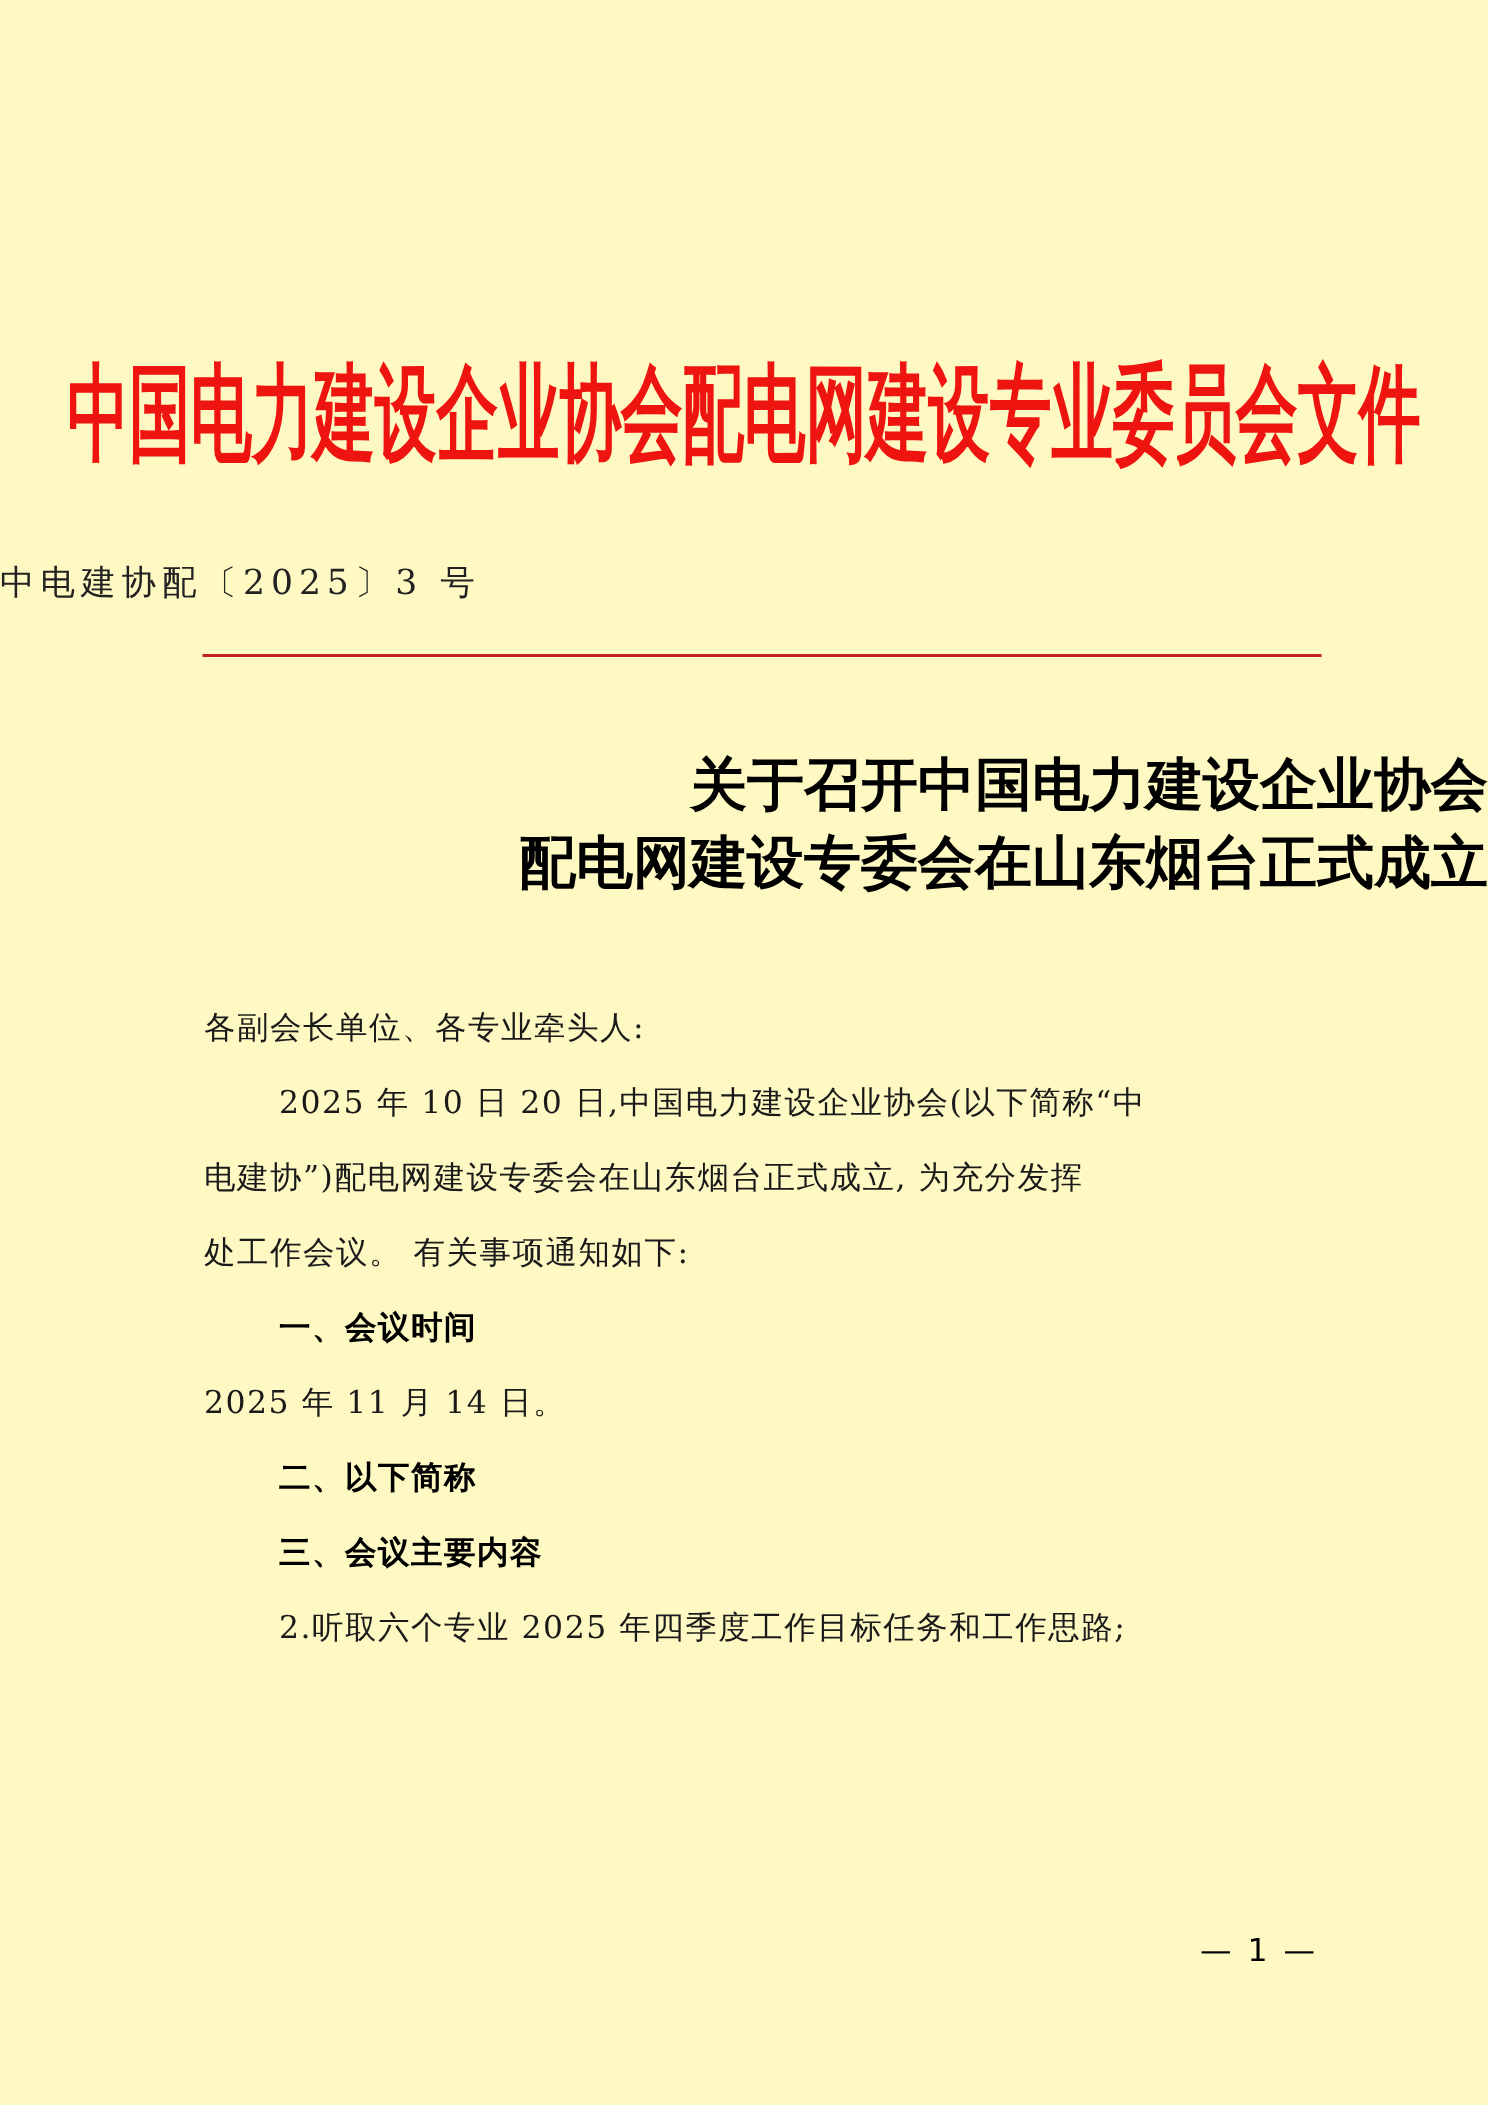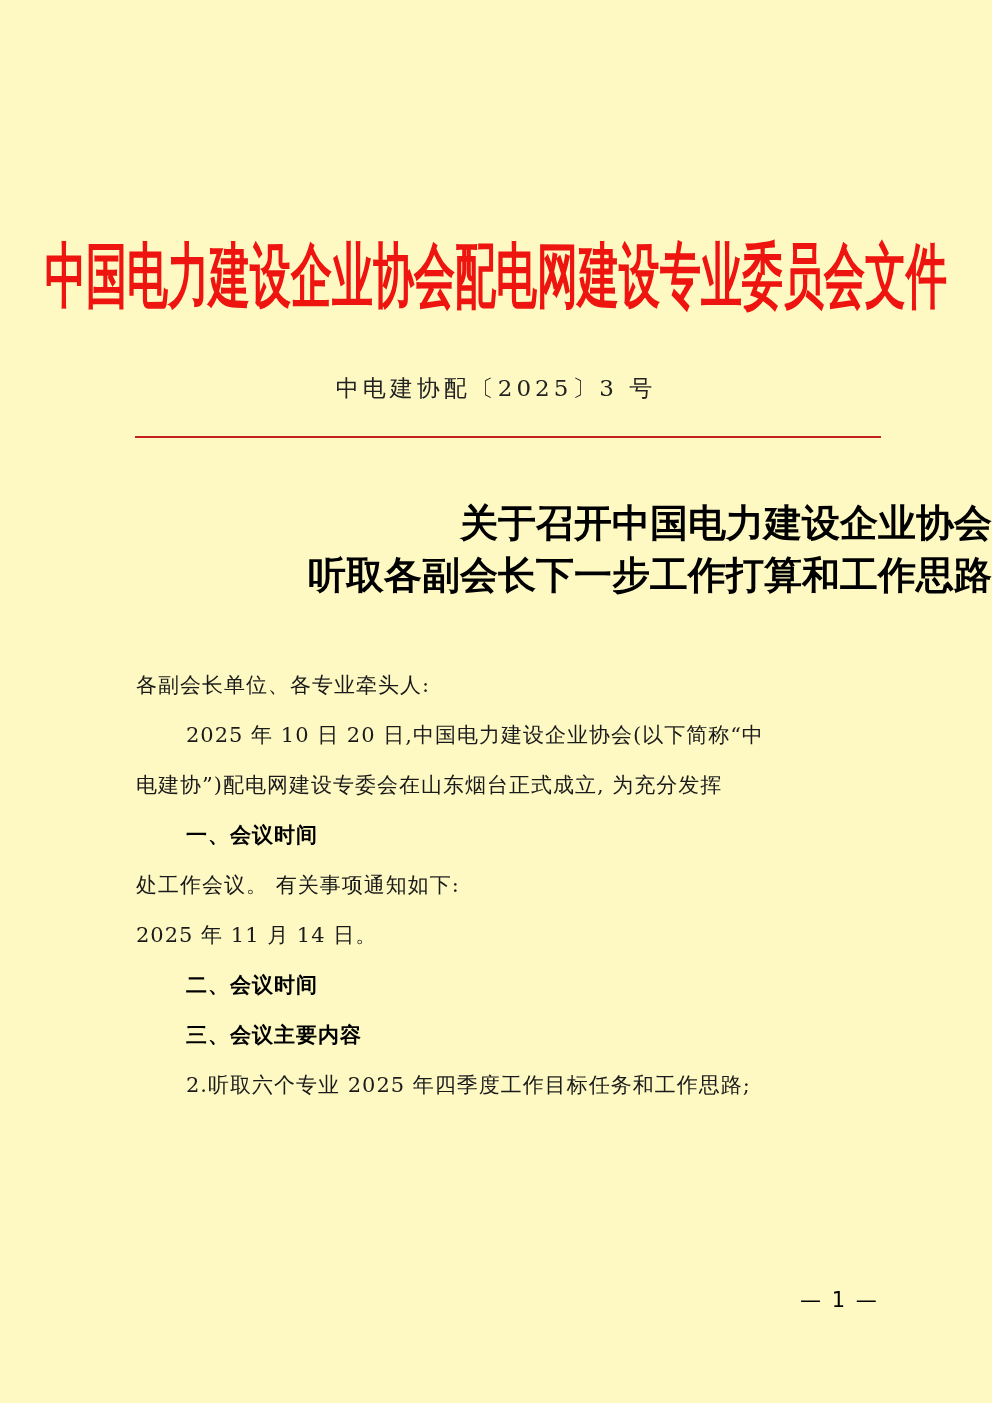--- a/index.html
+++ b/index.html
@@ -29,21 +29,21 @@
     white-space: nowrap;
     transform: scaleY(1.72);
     transform-origin: 50% 50%;
     font-family: "DejaVu Serif", serif;
   }
   .doc-number {
     position: absolute;
     top: 373px;
     left: 0;
     width: 100%;
-    text-align: center;
+    text-align: left;
     font-size: 23px;
     letter-spacing: 4px;
     color: #222;
   }
   .red-rule {
     position: absolute;
     top: 436px;
     left: 135px;
     width: 746px;
     height: 2px;
@@ -99,34 +99,34 @@
 <div class="page">
 
   <div class="header-title">中国电力建设企业协会配电网建设专业委员会文件</div>
 
   <div class="doc-number">中电建协配〔2025〕3 号</div>
 
   <div class="red-rule"></div>
 
   <div class="notice-title">
     <div>关于召开中国电力建设企业协会</div>
-    <div>听取各副会长下一步工作打算和工作思路</div>
+    <div>配电网建设专委会在山东烟台正式成立</div>
   </div>
 
   <div class="body-block">
     <div class="line">各副会长单位、各专业牵头人:</div>
 
     <div class="line indent">2025 年 10 日 20 日,中国电力建设企业协会(以下简称“中</div>
     <div class="line">电建协”)配电网建设专委会在山东烟台正式成立, 为充分发挥</div>
+    <div class="line">处工作会议。 有关事项通知如下:</div>
+
     <div class="line indent heading">一、会议时间</div>
-
-    <div class="line">处工作会议。 有关事项通知如下:</div>
     <div class="line">2025 年 11 月 14 日。</div>
 
-    <div class="line indent heading">二、会议时间</div>
+    <div class="line indent heading">二、以下简称</div>
 
     <div class="line indent heading">三、会议主要内容</div>
     <div class="line indent">2.听取六个专业 2025 年四季度工作目标任务和工作思路;</div>
   </div>
 
   <div class="page-number">— 1 —</div>
 
 </div>
 
 </body></html>

